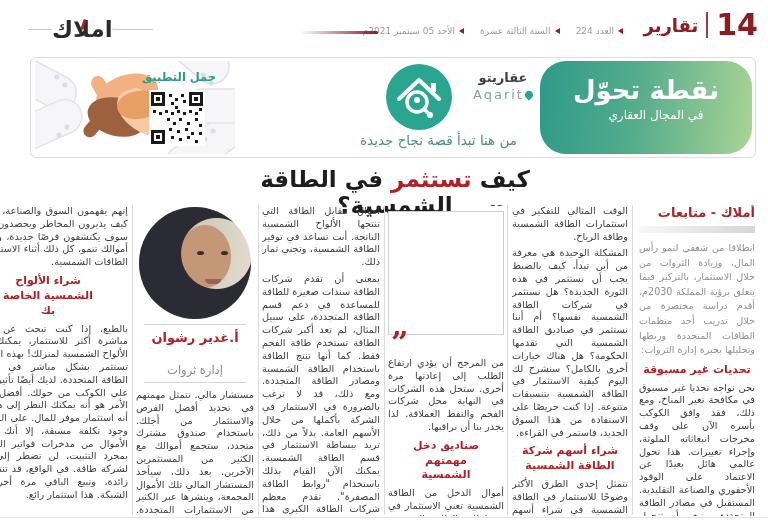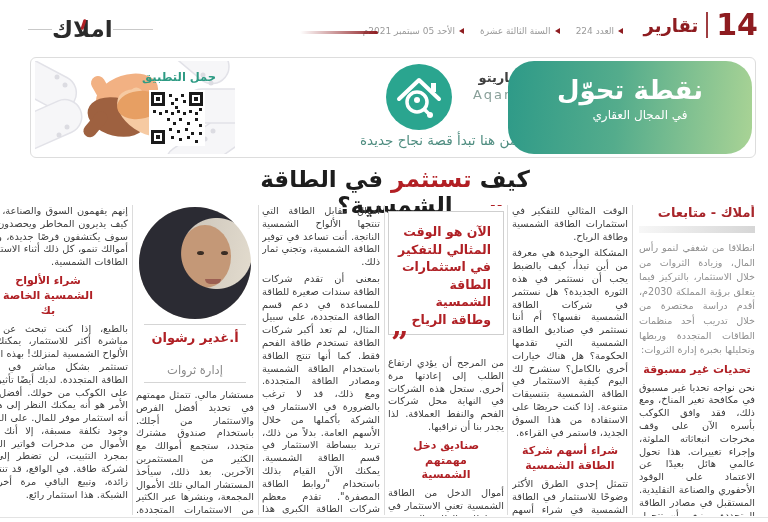--- a/index.html
+++ b/index.html
@@ -26,21 +26,21 @@
   .hands{position:absolute;left:4px;top:3px;width:200px;height:93px;overflow:hidden;}
   .dl-label{position:absolute;left:100px;top:12px;width:96px;text-align:center;font-size:11.5px;font-weight:bold;color:#2e9b84;}
   .qr{position:absolute;left:118px;top:32px;width:56px;height:56px;}
   .brand{position:absolute;left:355px;top:6px;width:66px;height:66px;}
   .wordmark{position:absolute;left:424px;top:12px;width:96px;text-align:center;direction:ltr;}
   .brand-ar{font-size:13px;font-weight:bold;color:#404040;direction:rtl;}
   .brand-en{font-size:13px;color:#8aa09a;letter-spacing:2px;margin-top:2px;}
   .pin{display:inline-block;width:8px;height:8px;background:#2aa58f;border-radius:50% 50% 50% 0;
        transform:rotate(-45deg);margin-left:1px;}
   .tagline{position:absolute;left:300px;top:74px;width:215px;text-align:center;font-size:13.5px;color:#4f8d80;}
-  .cta{position:absolute;right:3px;top:3px;width:244px;height:93px;border-radius:26px;box-sizing:border-box;
+  .cta{position:absolute;right:3px;top:3px;width:212px;height:93px;border-radius:26px;box-sizing:border-box;
        background:linear-gradient(95deg,#2e9a88 0%,#54ac8c 45%,#a9d395 100%);
        color:#fff;text-align:center;padding-top:14px;}
   .cta-title{font-size:26px;font-weight:bold;line-height:1.2;}
   .cta-sub{font-size:12px;margin-top:2px;padding-left:20px;}
   
   .title{position:absolute;left:228px;top:166px;width:334px;text-align:center;
          font-size:23px;font-weight:bold;color:#1d1d1d;}
   .title .accent{color:#b21f24;}
   .vrule{position:absolute;top:205px;height:310px;width:1px;background:#dcdcdc;}
   .cols{position:absolute;top:205px;left:0;width:768px;height:311px;overflow:hidden;}
@@ -243,21 +243,20 @@
     <div class="col" style="left:512px;width:116px;">
       <p class="bt">الوقت المثالي للتفكير في استثمارات الطاقة الشمسية وطاقة الرياح.</p>
       <p class="bt">المشكلة الوحيدة هي معرفة من أين تبدأ، كيف بالضبط يجب أن نستثمر في هذه الثورة الجديدة؟ هل نستثمر في شركات الطاقة الشمسية نفسها؟ أم أننا نستثمر في صناديق الطاقة الشمسية التي تقدمها الحكومة؟ هل هناك خيارات أخرى بالكامل؟ سنشرح لك اليوم كيفية الاستثمار في الطاقة الشمسية بتنسيقات متنوعة. إذا كنت حريصًا على الاستفادة من هذا السوق الجديد، فاستمر في القراءة.</p>
       <div class="sub w98">شراء أسهم شركة الطاقة الشمسية</div>
       <p class="bt">تتمثل إحدى الطرق الأكثر وضوحًا للاستثمار في الطاقة الشمسية في شراء أسهم في شركات الطاقة الشمسية. إنها معادلة بسيطة. تتعهد الحكومات والشركات على "التحول إلى الطاقة الشمسية" في السنوات العشر القادمة. حتما، يجب أن ترتفع الشركات التي توفر أنظمة الطاقة الشمسية.</p>
     </div>
 
     <div class="col" style="left:388px;width:116px;">
       <div class="quote-box">
         <span class="q-mark q-open">“</span>
-        <div class="quote-text">الآن هو الوقت المثالي للتفكير في استثمارات الطاقة الشمسية وطاقة الرياح</div>
         <span class="q-mark q-close">”</span>
       </div>
       <p class="bt">من المرجح أن يؤدي ارتفاع الطلب إلى إعادتها مرة أخرى. ستحل هذه الشركات في النهاية محل شركات الفحم والنفط العملاقة. لذا يجدر بنا أن نراقبها.</p>
       <div class="sub w92">صناديق دخل مهمتهم الشمسية</div>
       <p class="bt">أموال الدخل من الطاقة الشمسية تعني الاستثمار في مخططات الطاقة الشمسية الحكومية. يمكنك استثمار هذه الأموال للمساعدة في تحقيق هذا الهدف. في المقابل، ستحصل على</p>
     </div>
 
     <div class="col" style="left:262px;width:118px;">
       <p class="bt">أموال مقابل الطاقة التي تنتجها الألواح الشمسية الناتجة. أنت تساعد في توفير الطاقة الشمسية، وتجني ثمار ذلك.</p>
       <p class="bt">بمعنى أن تقدم شركات الطاقة سندات صغيرة للطاقة للمساعدة في دعم قسم الطاقة المتجددة، على سبيل المثال، لم تعد أكبر شركات الطاقة تستخدم طاقة الفحم فقط. كما أنها تنتج الطاقة باستخدام الطاقة الشمسية ومصادر الطاقة المتجددة. ومع ذلك، قد لا ترغب بالضرورة في الاستثمار في الشركة بأكملها من خلال الأسهم العامة. بدلاً من ذلك، تريد ببساطة الاستثمار في قسم الطاقة الشمسية. يمكنك الآن القيام بذلك باستخدام "روابط الطاقة المصفرة". تقدم معظم شركات الطاقة الكبرى هذا الآن، وستحصل على حصة من الأرباح في قسم الطاقة الشمسية.</p>

